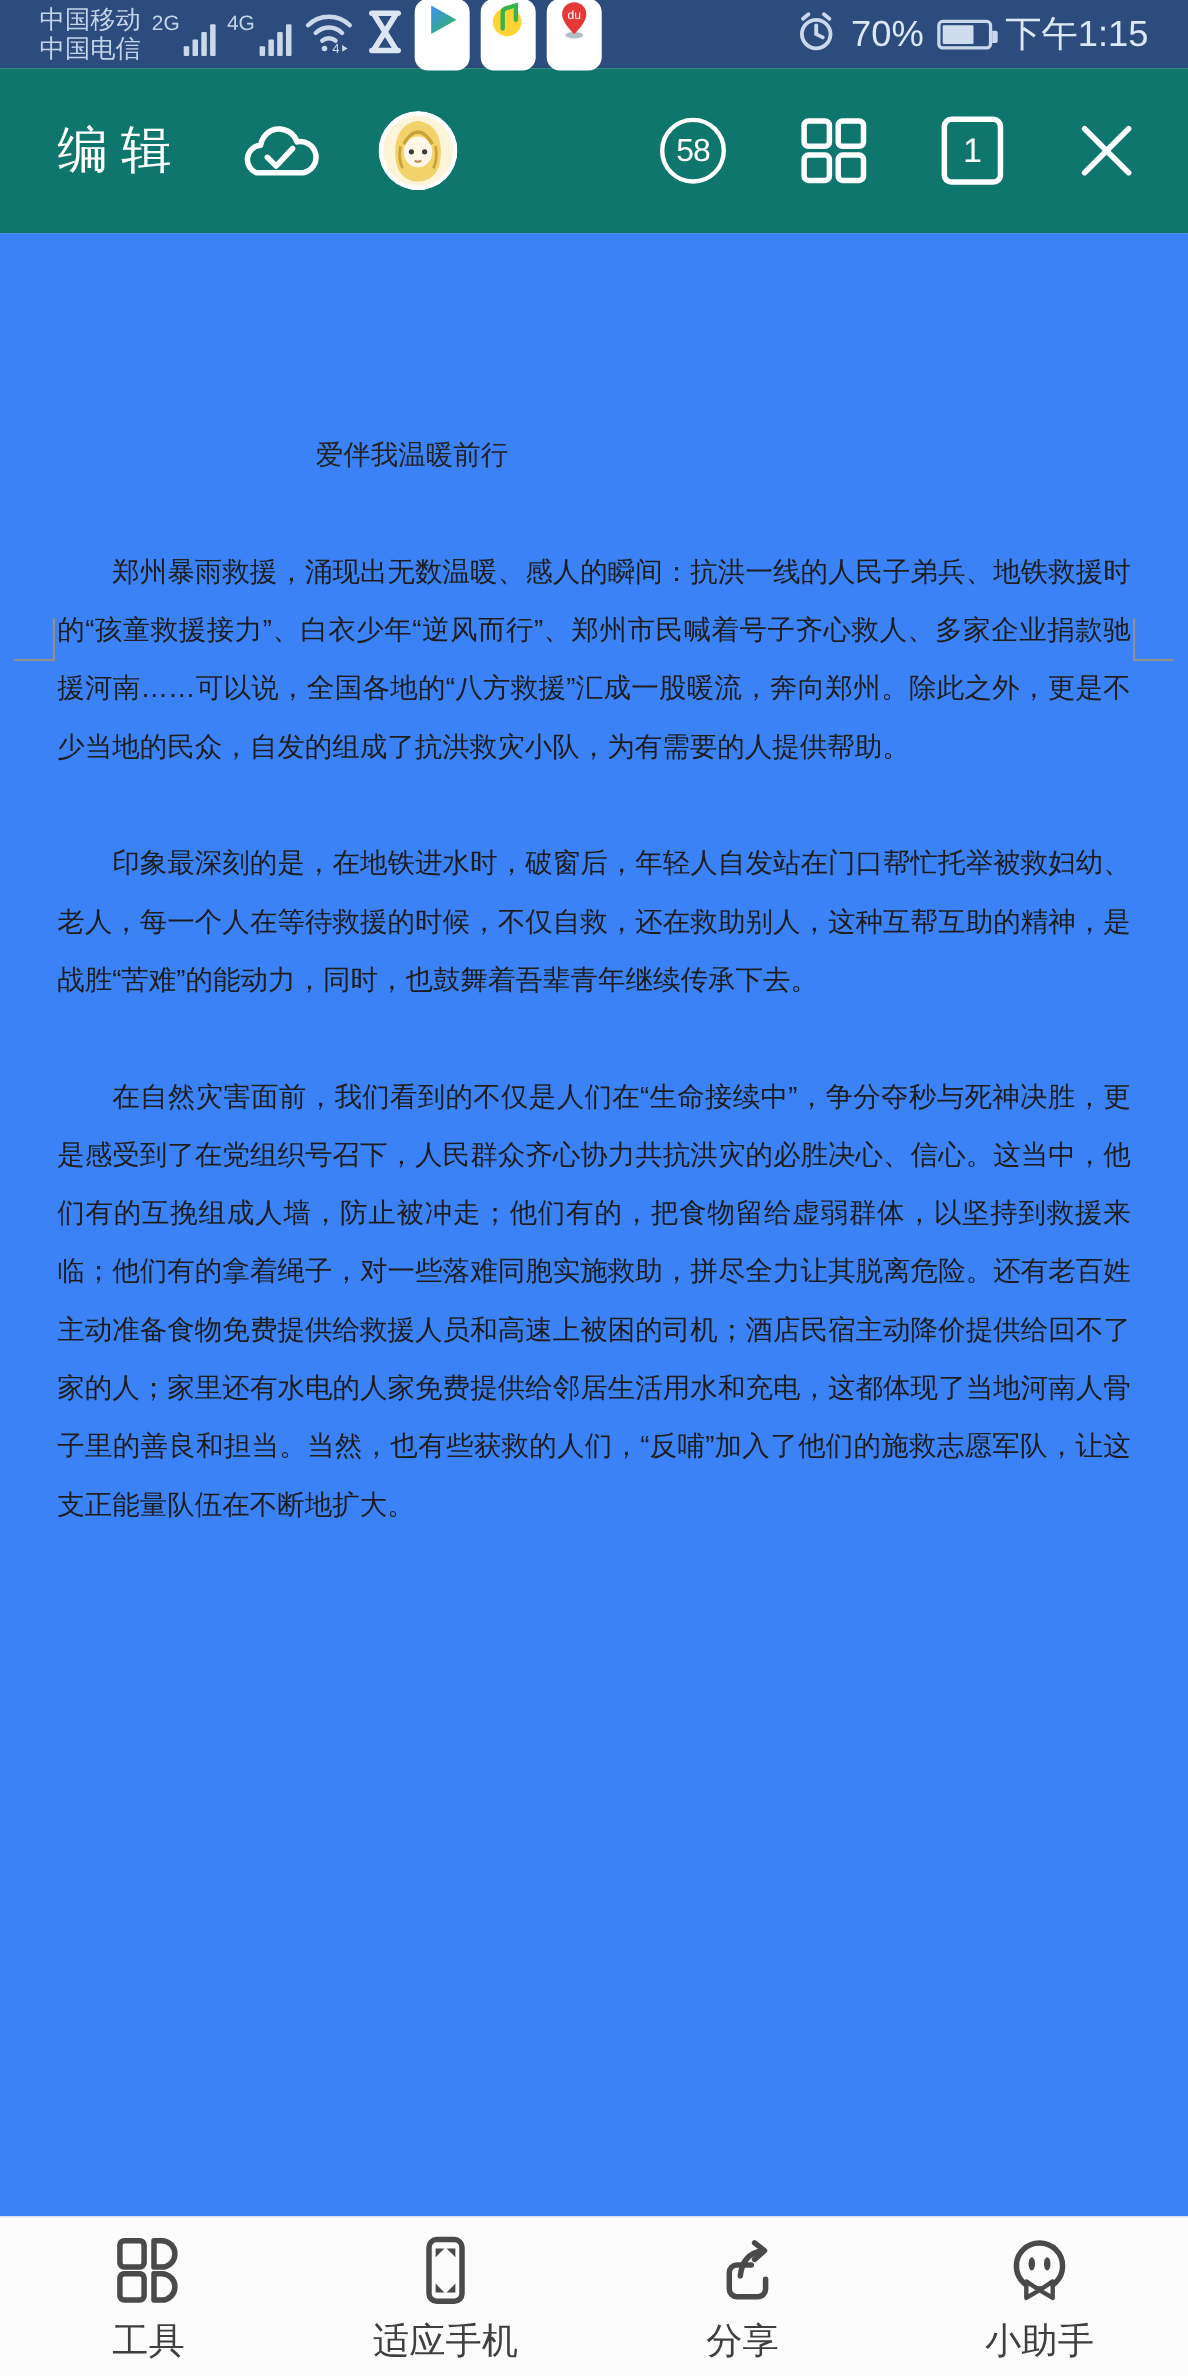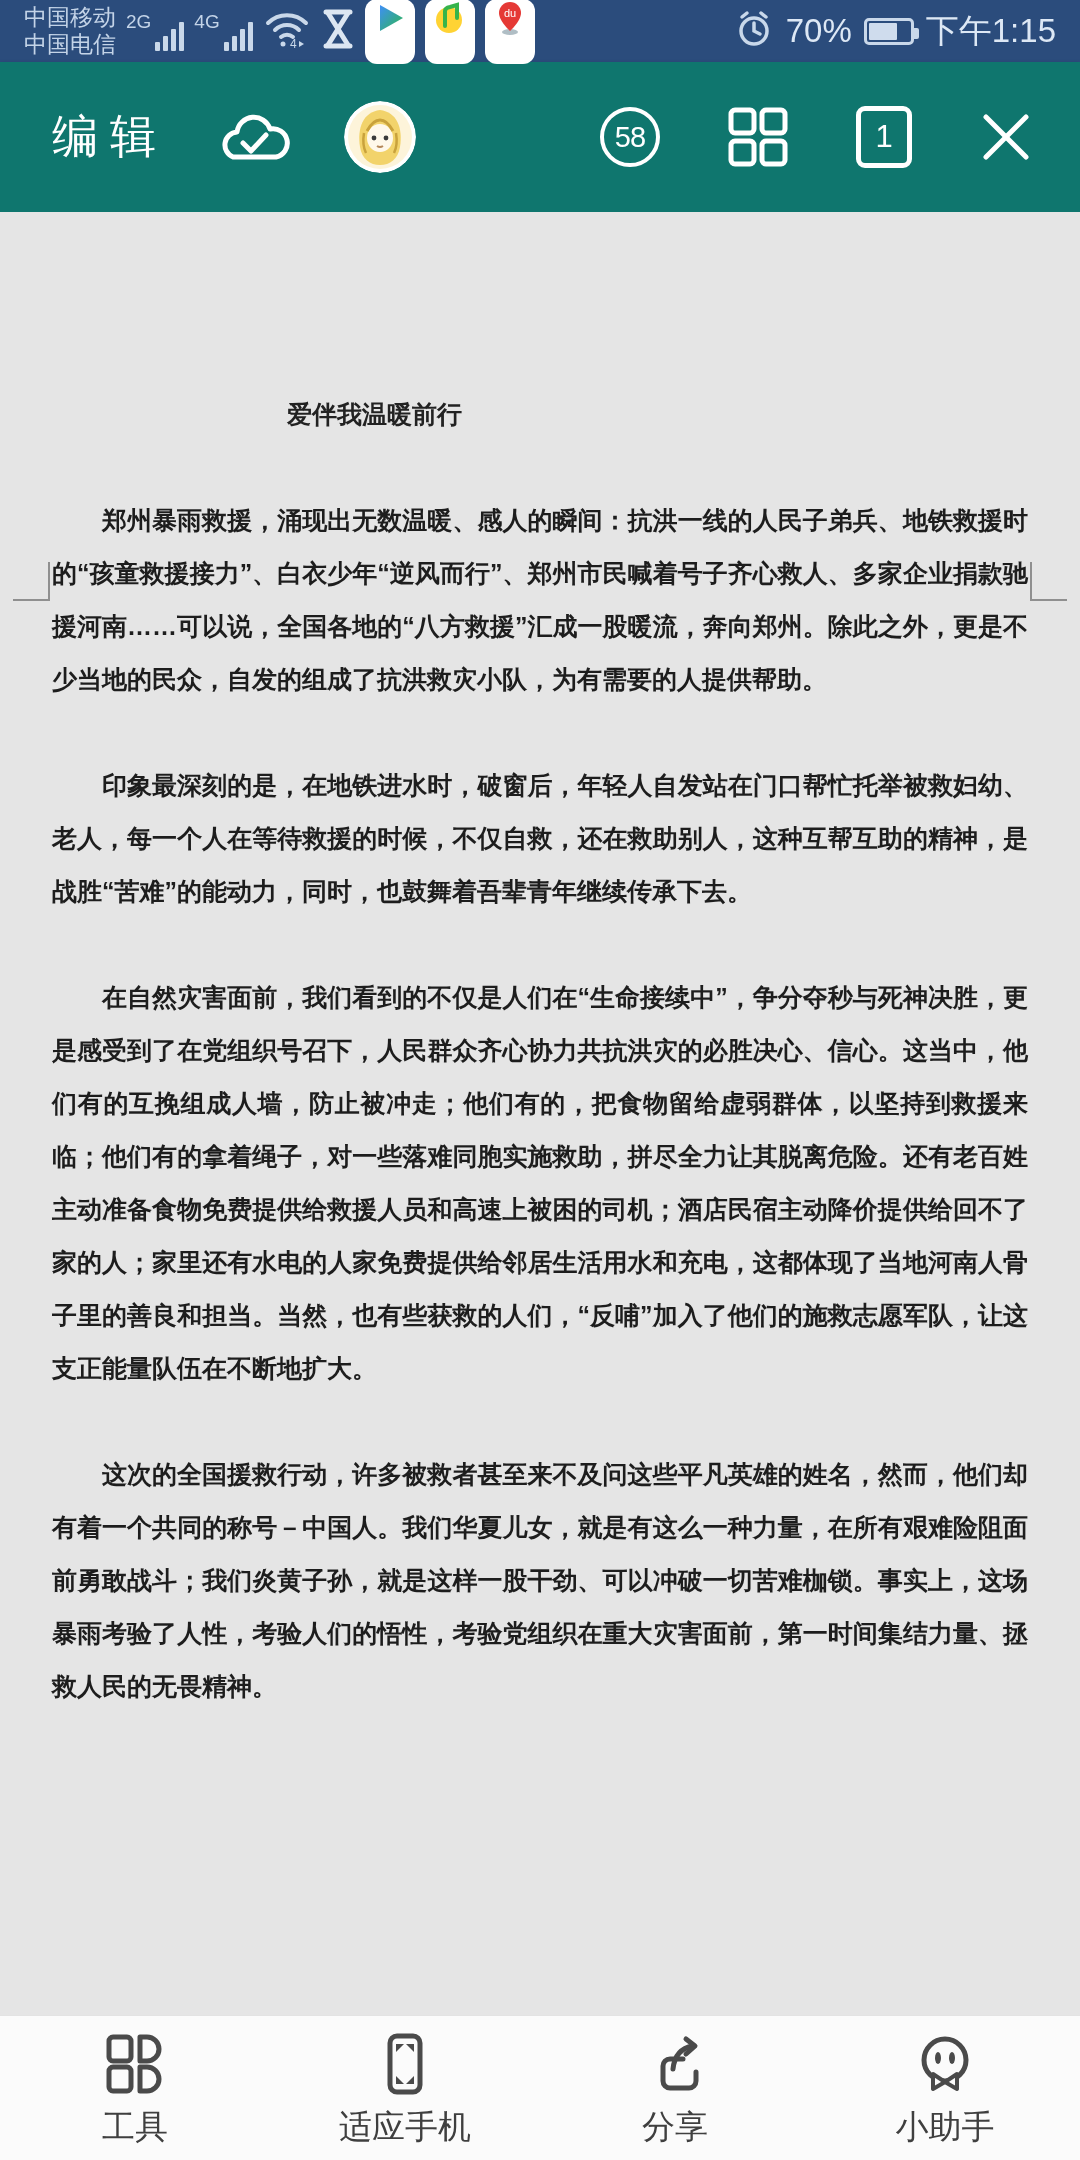--- a/index.html
+++ b/index.html
@@ -1,20 +1,20 @@
 <!DOCTYPE html>
 <html><head>
 <meta charset="utf-8">
 <style>
   html,body{margin:0;padding:0;}
   body{width:1080px;height:2160px;font-family:"Liberation Sans",sans-serif;background:#fff;}
   .screen{position:relative;width:1080px;height:2160px;overflow:hidden;background:#fff;}
 
   
-  .status-bar{height:62px;background:#2b4c7c;color:#c9d8ea;display:flex;justify-content:space-between;align-items:center;padding:0 24px;box-sizing:border-box;}
+  .status-bar{height:62px;background:#2b4c7c;color:#c9d8ea;display:flex;justify-content:space-between;align-items:center;padding:0 36px;box-sizing:border-box;}
   .sb-left{display:flex;align-items:center;gap:10px;height:62px;}
   .carrier-stack{display:flex;flex-direction:column;justify-content:center;font-size:23px;line-height:27px;color:#c4d4e8;}
   .signal-group{display:flex;align-items:flex-end;height:40px;gap:4px;}
   .net-label{font-size:19px;align-self:flex-start;margin-top:0;color:#c4d4e8;}
   .bars{display:flex;align-items:flex-end;gap:3px;height:30px;}
   .bars i{display:block;width:5px;background:#c9d8ea;border-radius:1px;}
   .b1{height:9px;}.b2{height:15px;}.b3{height:22px;}.b4{height:29px;}
   .app-ic{width:50px;height:65px;background:#fff;border-radius:12px;display:flex;justify-content:center;text-decoration:underline;}
   .sb-right{display:flex;align-items:center;gap:12px;}
   .sb-pct,.sb-time{font-size:33px;color:#dde8f5;}
@@ -27,21 +27,21 @@
   .edit-label{color:#fff;font-size:46px;letter-spacing:12px;white-space:nowrap;}
   .tb-ic{display:flex;align-items:center;justify-content:center;}
   .cloud-ic{margin-left:48px;}
   .avatar{margin-left:52px;width:72px;height:72px;border-radius:50%;overflow:hidden;flex:none;}
   .tb-spacer{flex:1;}
   .right-icons{display:flex;align-items:center;gap:66px;}
   .score-badge{width:60px;height:60px;border:4px solid #fff;border-radius:50%;color:#fff;font-size:29px;display:flex;align-items:center;justify-content:center;letter-spacing:-1px;box-sizing:border-box;}
   .page-badge{width:56px;height:62px;border:5px solid #fff;border-radius:9px;color:#fff;font-size:31px;display:flex;align-items:center;justify-content:center;box-sizing:border-box;}
 
   
-  .doc-area{position:absolute;top:212px;left:0;right:0;bottom:145px;background:#e5e5e5;box-sizing:border-box;padding:176px 52px 0 52px;color:#1d1d1d;font-weight:bold;}
+  .doc-area{position:absolute;top:212px;left:0;right:0;bottom:145px;background:#3b82f6;box-sizing:border-box;padding:176px 52px 0 52px;color:#1d1d1d;}
   .corner{position:absolute;width:35px;height:37px;top:350px;}
   .corner.cl{left:13px;border-right:2px solid #8f8f8f;border-bottom:2px solid #8f8f8f;}
   .corner.cr{right:13px;border-left:2px solid #8f8f8f;border-bottom:2px solid #8f8f8f;}
   .doc-title{font-size:25px;line-height:53px;margin-left:235px;color:#222;}
   .doc-area p{margin:53px 0 0 0;font-size:25px;line-height:53px;text-indent:2em;text-align:justify;color:#1d1d1d;}
   .doc-area p.first{margin-top:0;}
 
   
   .bottom-bar{position:absolute;left:0;right:0;bottom:0;height:145px;background:#fbfbfb;border-top:1px solid #e3e3e3;display:flex;box-sizing:border-box;}
   .bb-item{flex:1;display:flex;flex-direction:column;align-items:center;justify-content:flex-start;padding-top:16px;gap:5px;color:#3f3f3f;}
@@ -191,21 +191,20 @@
     </span>
   </div>
 
   <div class="doc-area">
     <div class="corner cl"></div>
     <div class="corner cr"></div>
     <div class="doc-title">爱伴我温暖前行</div>
     <p>郑州暴雨救援，涌现出无数温暖、感人的瞬间：抗洪一线的人民子弟兵、地铁救援时的“孩童救援接力”、白衣少年“逆风而行”、郑州市民喊着号子齐心救人、多家企业捐款驰援河南……可以说，全国各地的“八方救援”汇成一股暖流，奔向郑州。除此之外，更是不少当地的民众，自发的组成了抗洪救灾小队，为有需要的人提供帮助。</p>
     <p>印象最深刻的是，在地铁进水时，破窗后，年轻人自发站在门口帮忙托举被救妇幼、老人，每一个人在等待救援的时候，不仅自救，还在救助别人，这种互帮互助的精神，是战胜“苦难”的能动力，同时，也鼓舞着吾辈青年继续传承下去。</p>
     <p>在自然灾害面前，我们看到的不仅是人们在“生命接续中”，争分夺秒与死神决胜，更是感受到了在党组织号召下，人民群众齐心协力共抗洪灾的必胜决心、信心。这当中，他们有的互挽组成人墙，防止被冲走；他们有的，把食物留给虚弱群体，以坚持到救援来临；他们有的拿着绳子，对一些落难同胞实施救助，拼尽全力让其脱离危险。还有老百姓主动准备食物免费提供给救援人员和高速上被困的司机；酒店民宿主动降价提供给回不了家的人；家里还有水电的人家免费提供给邻居生活用水和充电，这都体现了当地河南人骨子里的善良和担当。当然，也有些获救的人们，“反哺”加入了他们的施救志愿军队，让这支正能量队伍在不断地扩大。</p>
-    <p>这次的全国援救行动，许多被救者甚至来不及问这些平凡英雄的姓名，然而，他们却有着一个共同的称号－中国人。我们华夏儿女，就是有这么一种力量，在所有艰难险阻面前勇敢战斗；我们炎黄子孙，就是这样一股干劲、可以冲破一切苦难枷锁。事实上，这场暴雨考验了人性，考验人们的悟性，考验党组织在重大灾害面前，第一时间集结力量、拯救人民的无畏精神。</p>
   </div>
 
   <div class="bottom-bar">
     <div class="bb-item">
       <span>
         <svg width="64" height="64" viewBox="0 0 64 64">
           <g class="ic-stroke">
             <rect x="6" y="5" width="22" height="24" rx="4"></rect>
             <path d="M37 5 h7 a12 12 0 0 1 0 24 h-7 z"></path>
             <rect x="6" y="35" width="22" height="24" rx="4"></rect>

